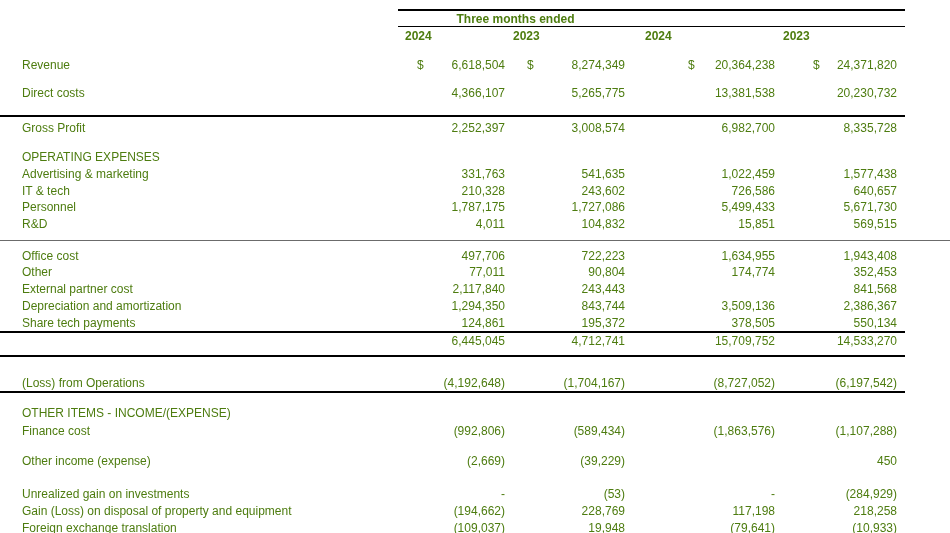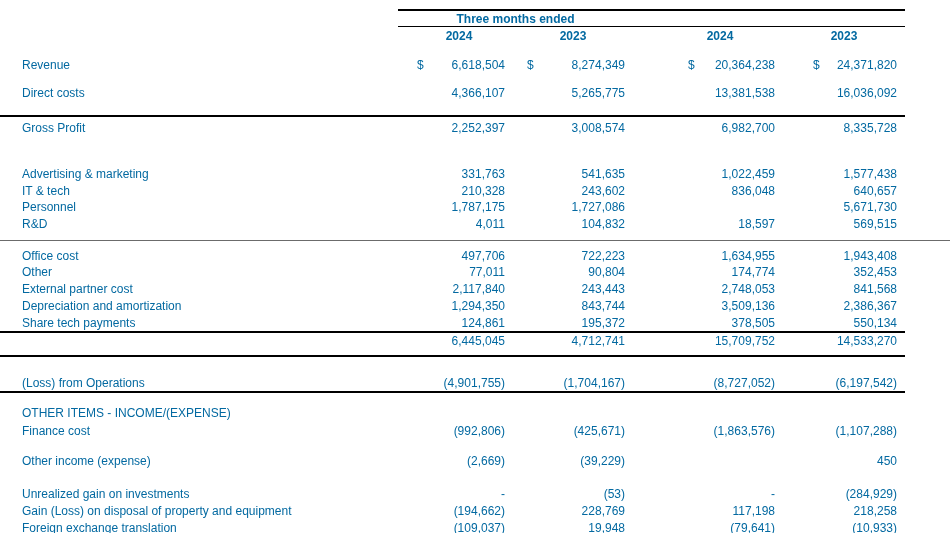--- a/index.html
+++ b/index.html
@@ -1,36 +1,36 @@
 <!DOCTYPE html>
 <html><head>
 <meta charset="utf-8">
 <style>
   html,body{margin:0;padding:0;background:#fff;}
   .page{
     position:relative;width:950px;height:533px;overflow:hidden;
-    background:#fff;color:#0369a1;
+    background:#fff;color:#4d7c0f;
     font-family:"Liberation Sans",sans-serif;font-size:12px;
   }
   .rule{position:absolute;background:#000;}
   .row{position:absolute;left:0;width:905px;height:16px;line-height:15px;white-space:nowrap;}
   .row.bold{font-weight:normal;}
   .lbl{position:absolute;left:22px;top:0;text-align:right;}
   .c{position:absolute;top:0;height:16px;text-align:right;padding-right:8px;box-sizing:border-box;}
   .c1{left:405px;width:108px;}
   .c2{left:513px;width:120px;}
   .c3{left:633px;width:150px;}
   .c4{left:783px;width:122px;}
   .cur{display:flex;justify-content:space-between;align-items:flex-start;}
   .c1.cur{padding-left:12px;}
   .c2.cur{padding-left:14px;}
   .c3.cur{padding-left:55px;}
   .c4.cur{padding-left:30px;}
   .hgroup{position:absolute;top:12px;font-weight:bold;text-align:center;}
-  .year{position:absolute;top:29px;font-weight:bold;text-align:center;}
+  .year{position:absolute;top:29px;font-weight:bold;}
 </style>
 </head>
 <body>
 
 <div class="page">
 
   <div class="rule" style="top:9px;left:398px;width:507px;height:2px"></div>
   <div class="rule" style="top:26px;left:398px;width:507px;height:1px"></div>
 
   <div class="hgroup" style="left:398px;width:235px">Three months ended</div>
@@ -58,62 +58,66 @@
         <span>$</span>
         <span>24,371,820</span>
       </span>
   </div>
 
   <div class="row" style="top:86px">
     <span class="lbl">Direct costs</span>
     <span class="c c1">4,366,107</span>
     <span class="c c2">5,265,775</span>
     <span class="c c3">13,381,538</span>
-    <span class="c c4">16,036,092</span>
+    <span class="c c4">20,230,732</span>
   </div>
 
   <div class="rule" style="top:115px;left:0;width:905px;height:2px"></div>
 
   <div class="row bold" style="top:121px">
     <span class="lbl">Gross Profit</span>
     <span class="c c1">2,252,397</span>
     <span class="c c2">3,008,574</span>
     <span class="c c3">6,982,700</span>
     <span class="c c4">8,335,728</span>
   </div>
 
+  <div class="row bold" style="top:150px">
+    <span class="lbl">OPERATING EXPENSES</span>
+  </div>
 
   <div class="row" style="top:167px">
     <span class="lbl">Advertising &amp; marketing</span>
     <span class="c c1">331,763</span>
     <span class="c c2">541,635</span>
     <span class="c c3">1,022,459</span>
     <span class="c c4">1,577,438</span>
   </div>
 
   <div class="row" style="top:184px">
     <span class="lbl">IT &amp; tech</span>
     <span class="c c1">210,328</span>
     <span class="c c2">243,602</span>
-    <span class="c c3">836,048</span>
+    <span class="c c3">726,586</span>
     <span class="c c4">640,657</span>
   </div>
 
   <div class="row" style="top:200px">
     <span class="lbl">Personnel</span>
     <span class="c c1">1,787,175</span>
     <span class="c c2">1,727,086</span>
+    <span class="c c3">5,499,433</span>
     <span class="c c4">5,671,730</span>
   </div>
 
   <div class="row" style="top:217px">
     <span class="lbl">R&amp;D</span>
     <span class="c c1">4,011</span>
     <span class="c c2">104,832</span>
-    <span class="c c3">18,597</span>
+    <span class="c c3">15,851</span>
     <span class="c c4">569,515</span>
   </div>
 
   <div class="rule" style="top:240px;left:0;width:950px;height:1px;background:#6b6b6b"></div>
 
   <div class="row" style="top:249px">
     <span class="lbl">Office cost</span>
     <span class="c c1">497,706</span>
     <span class="c c2">722,223</span>
     <span class="c c3">1,634,955</span>
@@ -125,21 +129,20 @@
     <span class="c c1">77,011</span>
     <span class="c c2">90,804</span>
     <span class="c c3">174,774</span>
     <span class="c c4">352,453</span>
   </div>
 
   <div class="row" style="top:282px">
     <span class="lbl">External partner cost</span>
     <span class="c c1">2,117,840</span>
     <span class="c c2">243,443</span>
-    <span class="c c3">2,748,053</span>
     <span class="c c4">841,568</span>
   </div>
 
   <div class="row" style="top:299px">
     <span class="lbl">Depreciation and amortization</span>
     <span class="c c1">1,294,350</span>
     <span class="c c2">843,744</span>
     <span class="c c3">3,509,136</span>
     <span class="c c4">2,386,367</span>
   </div>
@@ -159,36 +162,36 @@
     <span class="c c1">6,445,045</span>
     <span class="c c2">4,712,741</span>
     <span class="c c3">15,709,752</span>
     <span class="c c4">14,533,270</span>
   </div>
 
   <div class="rule" style="top:355px;left:0;width:905px;height:2px"></div>
 
   <div class="row bold" style="top:376px">
     <span class="lbl">(Loss) from Operations</span>
-    <span class="c c1">(4,901,755)</span>
+    <span class="c c1">(4,192,648)</span>
     <span class="c c2">(1,704,167)</span>
     <span class="c c3">(8,727,052)</span>
     <span class="c c4">(6,197,542)</span>
   </div>
 
   <div class="rule" style="top:391px;left:0;width:905px;height:2px"></div>
 
   <div class="row bold" style="top:406px">
     <span class="lbl">OTHER ITEMS - INCOME/(EXPENSE)</span>
   </div>
 
   <div class="row" style="top:424px">
     <span class="lbl">Finance cost</span>
     <span class="c c1">(992,806)</span>
-    <span class="c c2">(425,671)</span>
+    <span class="c c2">(589,434)</span>
     <span class="c c3">(1,863,576)</span>
     <span class="c c4">(1,107,288)</span>
   </div>
 
   <div class="row" style="top:454px">
     <span class="lbl">Other income (expense)</span>
     <span class="c c1">(2,669)</span>
     <span class="c c2">(39,229)</span>
     <span class="c c4">450</span>
   </div>

